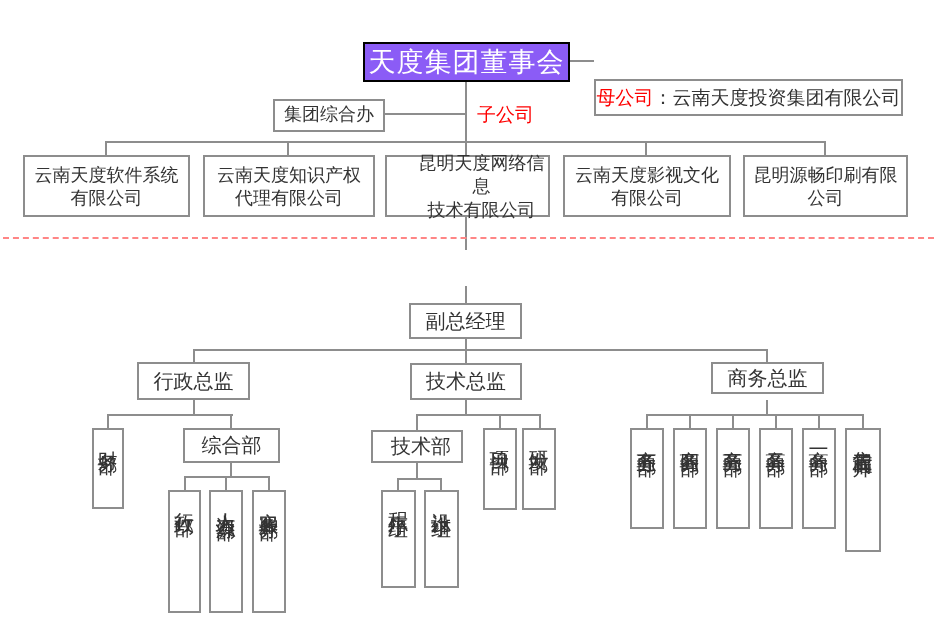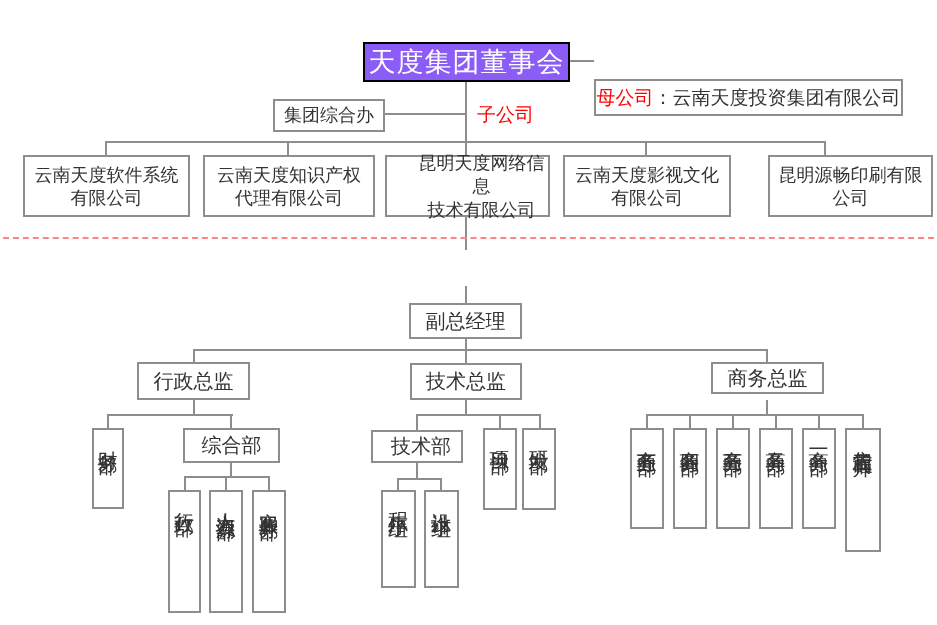--- a/index.html
+++ b/index.html
@@ -83,33 +83,33 @@
 
   <div class="divider"></div>
 
   <div class="box board" style="left:363px;top:42px;width:207px;height:40px;">天度集团董事会</div>
 
   <div class="box parent" style="left:594px;top:43px;width:309px;height:37px;">
     <span class="red">母公司</span>
       <span>：云南天度投资集团有限公司</span>
   </div>
 
-  <div class="box office" style="left:273px;top:99px;width:112px;height:33px;">集团综合办</div>
+  <div class="box office" style="left:273px;top:99px;width:112px;height:33px;font-family:Liberation Mono, monospace;">集团综合办</div>
 
   <div class="label-red" style="left:477px;top:102px;">子公司</div>
 
   <div class="box sub" style="left:23px;top:155px;width:167px;height:62px;">云南天度软件系统
 有限公司</div>
   <div class="box sub" style="left:203px;top:155px;width:172px;height:62px;">云南天度知识产权
 代理有限公司</div>
   <div class="box sub" style="left:385px;top:155px;width:165px;height:62px;padding-left:28px;">昆明天度网络信息
 技术有限公司</div>
   <div class="box sub" style="left:563px;top:155px;width:168px;height:62px;">云南天度影视文化
 有限公司</div>
-  <div class="box sub" style="left:768px;top:155px;width:165px;height:62px;">昆明源畅印刷有限
+  <div class="box sub" style="left:743px;top:155px;width:165px;height:62px;">昆明源畅印刷有限
 公司</div>
 
   <div class="box" style="left:409px;top:303px;width:113px;height:36px;">副总经理</div>
 
   <div class="box" style="left:137px;top:362px;width:113px;height:38px;">行政总监</div>
   <div class="box" style="left:410px;top:363px;width:112px;height:37px;">技术总监</div>
   <div class="box" style="left:711px;top:362px;width:113px;height:32px;">商务总监</div>
 
   <div class="box vbox" style="left:92px;top:428px;width:32px;height:81px;">
       <span>财务部</span>

